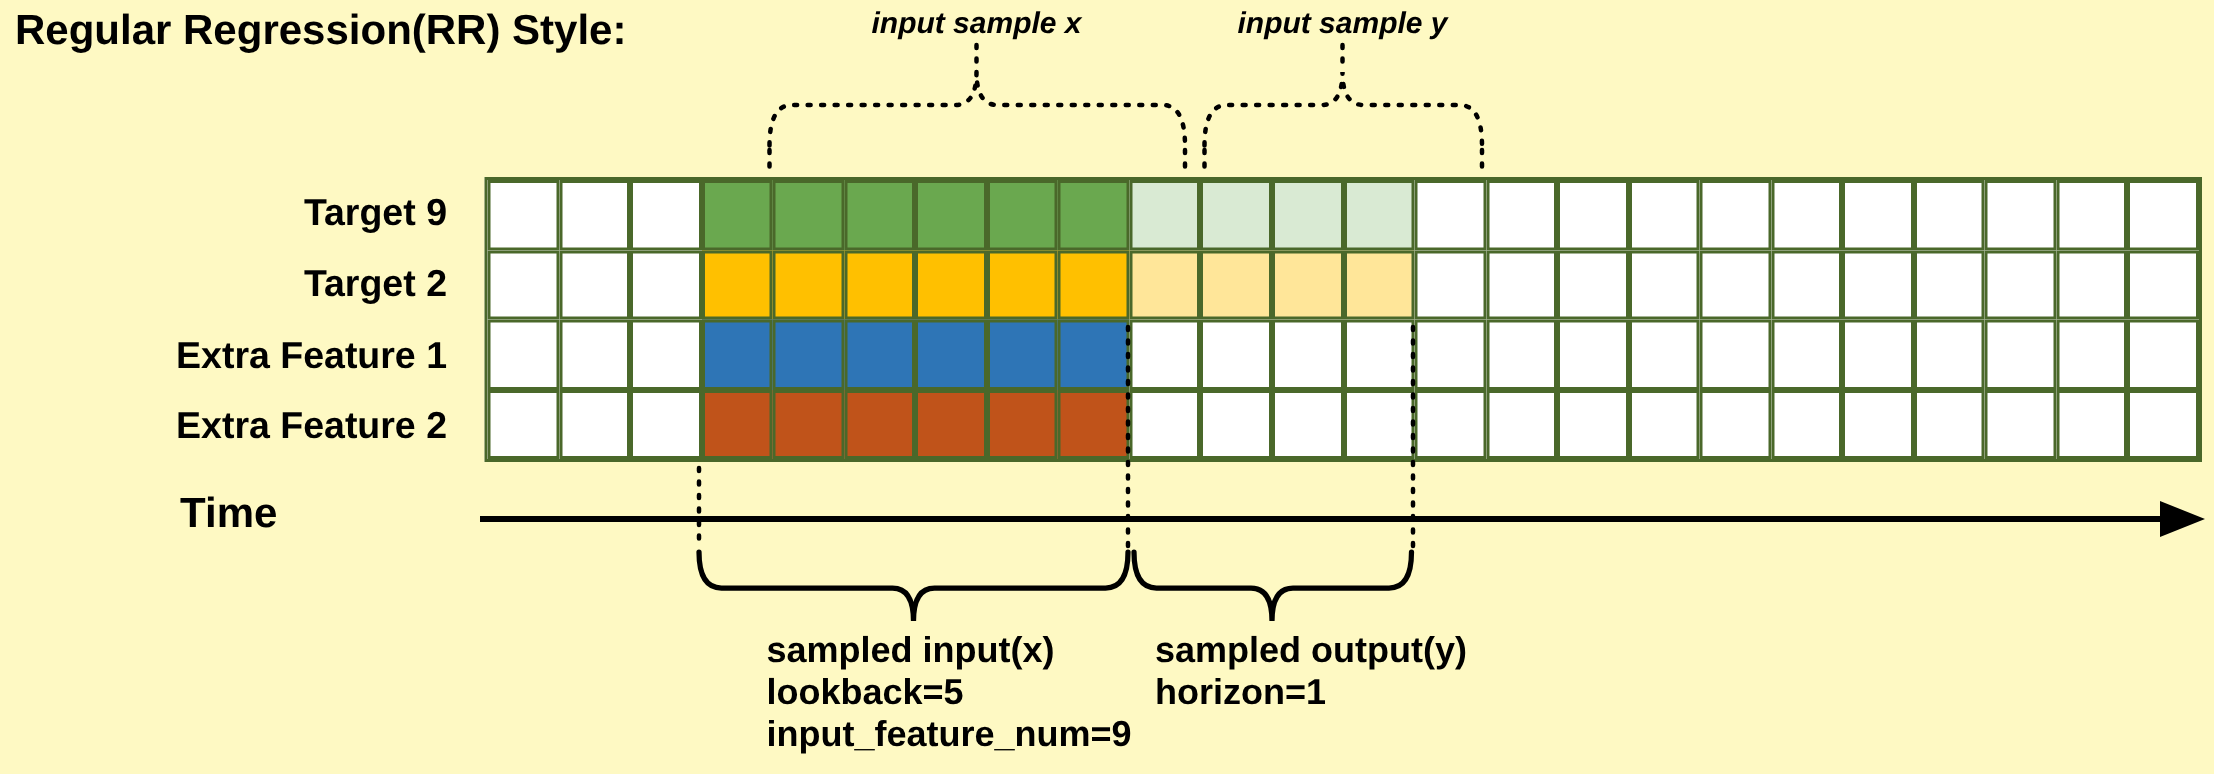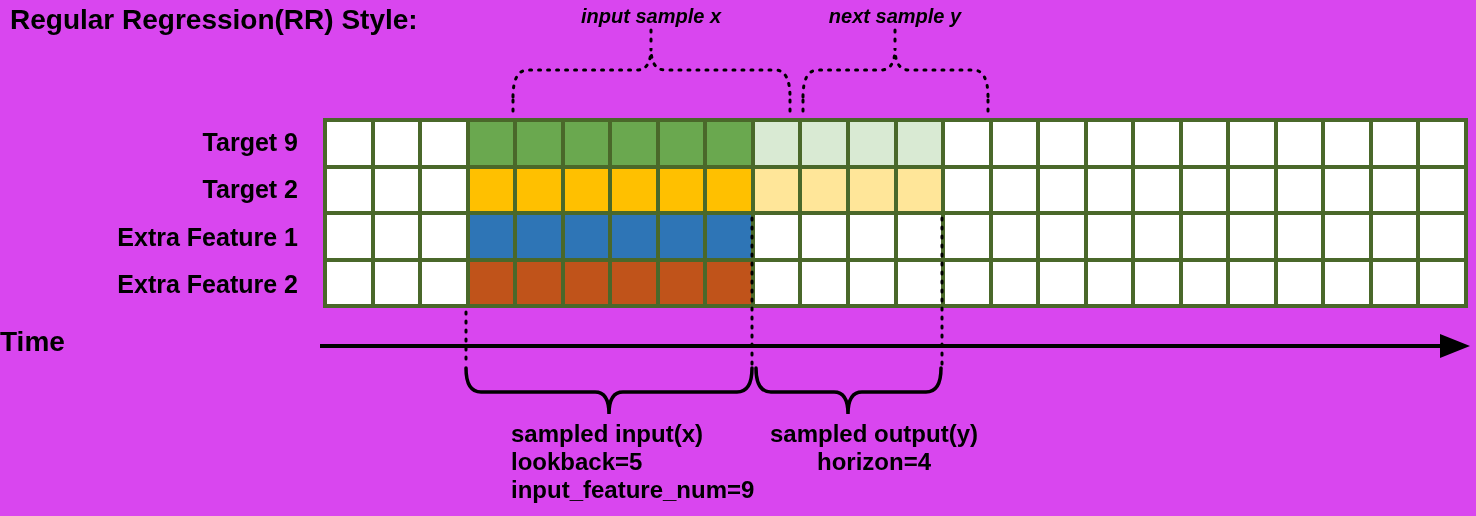--- a/index.html
+++ b/index.html
@@ -1,18 +1,18 @@
 <!DOCTYPE html>
 <html style="--grid-border: #4a682a;"><head>
 <meta charset="utf-8">
 <style>
   html,body { margin:0; padding:0; background:#ffffff; }
   .canvas {
     position:relative; width:1476px; height:516px; overflow:hidden;
-    background:#d946ef; font-family:"Liberation Sans", sans-serif; color:#000;
+    background:#fef9c3; font-family:"Liberation Sans", sans-serif; color:#000;
   }
   .title {
     position:absolute; left:10px; top:4px;
     font-size:28px; font-weight:bold; letter-spacing:0px;
   }
   
   .grid {
     position:absolute; left:323px; top:118px; width:1145px; height:190px;
     display:grid; grid-template-columns:repeat(24,1fr); grid-template-rows:repeat(4,1fr);
     border:2px solid var(--grid-border,#4a682a); box-sizing:border-box; background:#fff;
@@ -25,37 +25,37 @@
     position:absolute; left:0; width:310px; height:48px; box-sizing:border-box;
     text-align:right; padding-right:12px; font-size:25px; font-weight:bold;
     line-height:48px; white-space:nowrap;
   }
   .row-label.r0 { top:118px; }
   .row-label.r1 { top:165px; }
   .row-label.r2 { top:213px; }
   .row-label.r3 { top:260px; }
   
   .time-label {
-    position:absolute; left:0; width:305px; top:326px; text-align:left;
+    position:absolute; left:0; width:305px; top:326px; text-align:center;
     font-size:28px; font-weight:bold;
   }
   
   .next-sample {
     position:absolute; top:5px; width:240px; text-align:center;
     font-size:20px; font-style:italic; font-weight:bold; white-space:nowrap;
   }
   .next-sample.x { left:531px; }
   .next-sample.y { left:775px; }
   
   .anno-block {
     position:absolute; top:420px; font-size:24px; font-weight:600;
     line-height:28px; white-space:nowrap;
   }
   .anno-block.input  { left:511px; }
-  .anno-block.output { left:770px;text-align:center; }
+  .anno-block.output { left:770px; }
   .overlay { position:absolute; left:0; top:0; pointer-events:none; }
 </style>
 </head>
 <body>
 
 <div class="canvas">
 
   <div class="title">Regular Regression(RR) Style:</div>
 
   <div class="row-label r0">Target 9</div>
@@ -158,31 +158,31 @@
       <div class="cell"></div>
       <div class="cell"></div>
       <div class="cell"></div>
       <div class="cell"></div>
       <div class="cell"></div>
     </div>
 
   <div class="time-label">Time</div>
 
   <div class="next-sample x">input sample x</div>
-  <div class="next-sample y">next sample y</div>
+  <div class="next-sample y">input sample y</div>
 
   <div class="anno-block input">
     <div>sampled input(x)</div>
     <div>lookback=5</div>
     <div>input_feature_num=9</div>
   </div>
 
   <div class="anno-block output">
     <div>sampled output(y)</div>
-    <div>horizon=4</div>
+    <div>horizon=1</div>
   </div>
 
   <svg class="overlay" width="1476" height="516" viewBox="0 0 1476 516">
 
     <line x1="320" y1="346" x2="1446" y2="346" stroke="#000" stroke-width="4"></line>
     <polygon points="1440,334 1470,346 1440,358" fill="#000"></polygon>
 
     <path d="M513,97 Q513,70 528,70 L637,70 Q651,70 651,48 Q651,70 665,70 L775,70 Q790,70 790,97" fill="none" stroke="#000" stroke-width="3" stroke-dasharray="2 7" stroke-linecap="round"></path>
 
     <path d="M803,97 Q803,70 818,70 L881,70 Q895,70 895,48 Q895,70 909,70 L973,70 Q988,70 988,97" fill="none" stroke="#000" stroke-width="3" stroke-dasharray="2 7" stroke-linecap="round"></path>

